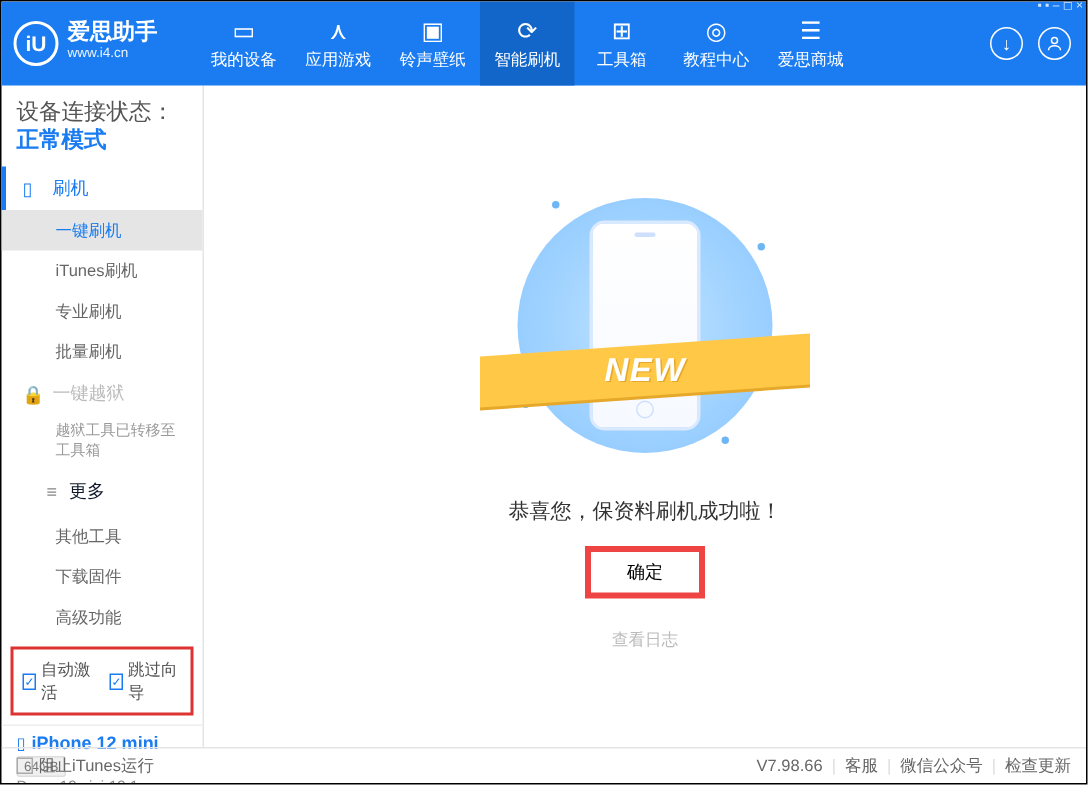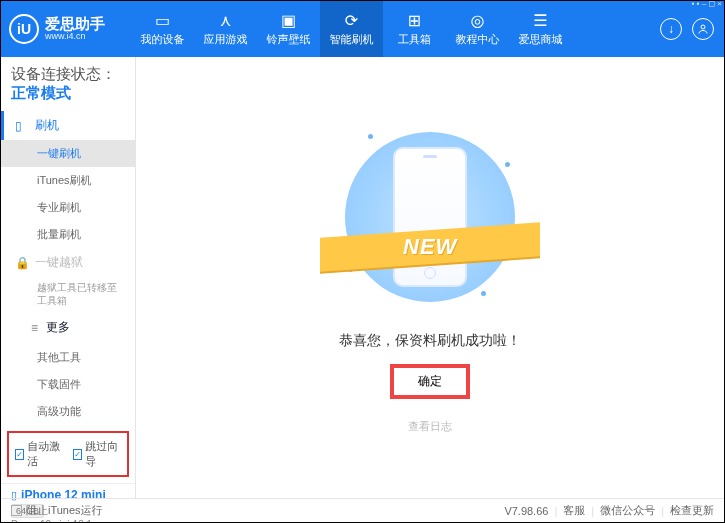--- a/index.html
+++ b/index.html
@@ -1,21 +1,21 @@
 <!DOCTYPE html>
 <html><head>
 <meta charset="utf-8">
 <style>
   * { margin: 0; padding: 0; box-sizing: border-box; font-family: "Microsoft YaHei", Arial, sans-serif; }
   body { background: #fff; width: 725px; height: 523px; overflow: hidden; border: 1px solid #000; }
   .app { width: 100%; height: 100%; display: flex; flex-direction: column; }
 
   
   .header { background: #1a7cf0; color: #fff; height: 56px; display: flex; align-items: center; padding: 0 8px; position: relative; }
-  .brand { display: flex; align-items: center; gap: 6px; width: 122px; }
+  .brand { display: flex; align-items: flex-start; gap: 6px; width: 122px; }
   .logo { width: 30px; height: 30px; border: 2px solid #fff; border-radius: 50%; display: flex; align-items: center; justify-content: center; font-weight: bold; font-size: 14px; color: #fff; }
   .brand-text { display: flex; flex-direction: column; line-height: 1.1; }
   .brand-name { font-size: 15px; font-weight: bold; }
   .brand-url { font-size: 9px; opacity: .9; }
   .nav { display: flex; height: 100%; }
   .nav-item { width: 63px; display: flex; flex-direction: column; align-items: center; justify-content: center; gap: 2px; font-size: 11px; cursor: pointer; }
   .nav-item.active { background: #1366c9; }
   .nav-icon { width: 18px; height: 18px; display: flex; align-items: center; justify-content: center; font-size: 16px; }
   .header-right { position: absolute; right: 10px; display: flex; gap: 10px; }
   .circ-btn { width: 22px; height: 22px; border: 1.5px solid #fff; border-radius: 50%; display: flex; align-items: center; justify-content: center; font-size: 12px; cursor: pointer; }

